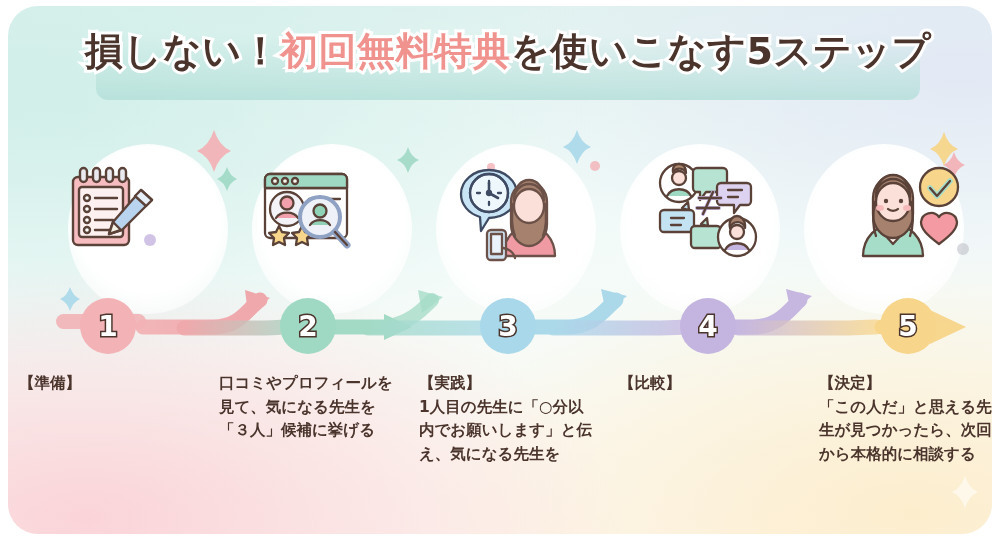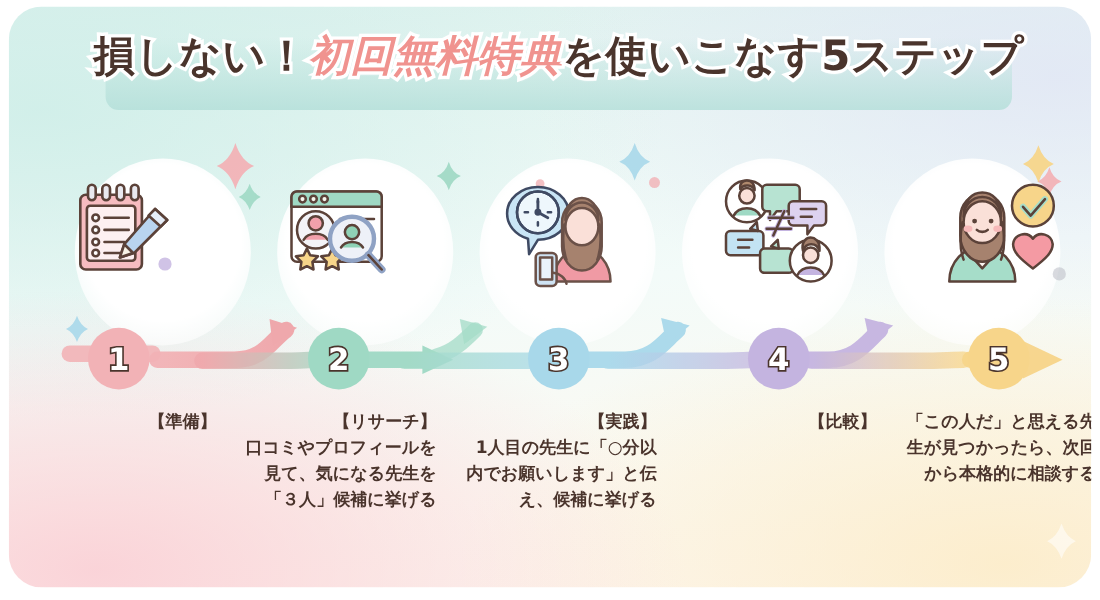--- a/index.html
+++ b/index.html
@@ -69,21 +69,21 @@
     letter-spacing: 0.5px;
     line-height: 1.25;
     color: #4a342c;
     white-space: nowrap;
     -webkit-text-stroke: 6px #ffffff;
     paint-order: stroke fill;
     text-shadow:
       0 0 1px #ffffff,
       0 2px 2px rgba(255,255,255,0.9);
   }
-  .title .accent { color: #f0938f; font-style: italic; }
+  .title .accent { color: #f0938f; }
 
   
   .steps {
     position: absolute;
     left: 0;
     top: 140px;
     width: 1000px;
     height: 380px;
     display: flex;
   }
@@ -121,21 +121,21 @@
     font-weight: 700;
     color: #ffffff;
     -webkit-text-stroke: 3px #4a342c;
     paint-order: stroke fill;
   }
 
   
   .caption {
     margin-top: 18px;
     width: 178px;
-    text-align: right;
+    text-align: left;
     color: #4a342c;
     font-size: 15.5px;
     font-weight: 700;
     line-height: 1.52;
     z-index: 3;
   }
   .caption .head { display: block; }
   .caption .body { display: block; }
 
   
@@ -315,21 +315,20 @@
               <path d="M58 69 a11 8.5 0 0 1 20 0" fill="#8fd2b6"></path>
               <path d="M83 76 L95 89" stroke="#8fa2c4" stroke-width="7" stroke-linecap="round"></path>
               <path d="M83 76 L95 89" stroke="#5b4239" stroke-width="2.3" stroke-linecap="round" fill="none"></path>
             </g>
           </svg>
         </div>
         <div class="num" style="background:#9fd9c4;">
           <span>2</span>
         </div>
         <div class="caption">
-          <span class="head">【リサーチ】</span>
           <span class="body">口コミやプロフィールを見て、気になる先生を「３人」候補に挙げる</span>
         </div>
       </div>
 
       <div class="step">
         <div class="icon-wrap">
           <svg width="114" height="112" viewBox="0 0 114 112">
             <g stroke="#3f4a63" stroke-width="2.3" fill="none" stroke-linejoin="round" stroke-linecap="round">
               <path d="M10 38 a28 24 0 1 1 28 24 l-8 13 -1 -14 a28 24 0 0 1 -19 -23 Z" fill="#c9e5f5"></path>
               <circle cx="38" cy="37" r="19" fill="#eef7fc"></circle>
@@ -349,21 +348,21 @@
               <path d="M40 78 h11 v20 h-11 Z" fill="#eaf3fb"></path>
               <path d="M52 92 a14 12 0 0 1 12 10"></path>
             </g>
           </svg>
         </div>
         <div class="num" style="background:#a8d8ea;">
           <span>3</span>
         </div>
         <div class="caption">
           <span class="head">【実践】</span>
-          <span class="body">1人目の先生に「○分以内でお願いします」と伝え、候補に挙げる</span>
+          <span class="body">1人目の先生に「○分以内でお願いします」と伝え、気になる先生を</span>
         </div>
       </div>
 
       <div class="step">
         <div class="icon-wrap">
           <svg width="114" height="112" viewBox="0 0 114 112">
             <g stroke="#5b4239" stroke-width="2.3" fill="none" stroke-linejoin="round" stroke-linecap="round">
               <circle cx="28" cy="27" r="19" fill="#ffffff"></circle>
               <circle cx="28" cy="22" r="7" fill="#fae0d8"></circle>
               <path d="M22 16 a7 6 0 0 1 13 1 c0 -7 -4 -9 -7 -9 s-7 2 -6 8 Z" fill="#b08a6e"></path>
@@ -413,20 +412,21 @@
               <path d="M79 32 l7 8 13 -15" stroke="#a6ddc9" stroke-width="5.5"></path>
               <path d="M79 32 l7 8 13 -15" stroke="#5b4239" stroke-width="2.3"></path>
               <path d="M88 88 c-12 -9 -18 -15 -18 -22 a10 10 0 0 1 18 -5 a10 10 0 0 1 18 5 c0 7 -6 13 -18 22 Z" fill="#f49aa3"></path>
             </g>
           </svg>
         </div>
         <div class="num" style="background:#f7d58a;">
           <span>5</span>
         </div>
         <div class="caption">
+          <span class="head">【決定】</span>
           <span class="body">「この人だ」と思える先生が見つかったら、次回から本格的に相談する</span>
         </div>
       </div>
 
     </div>
 
     <div class="title-band"></div>
     <div class="title"><span>損しない！</span><span class="accent">初回無料特典</span><span>を使いこなす5ステップ</span></div>
 
   </div>

